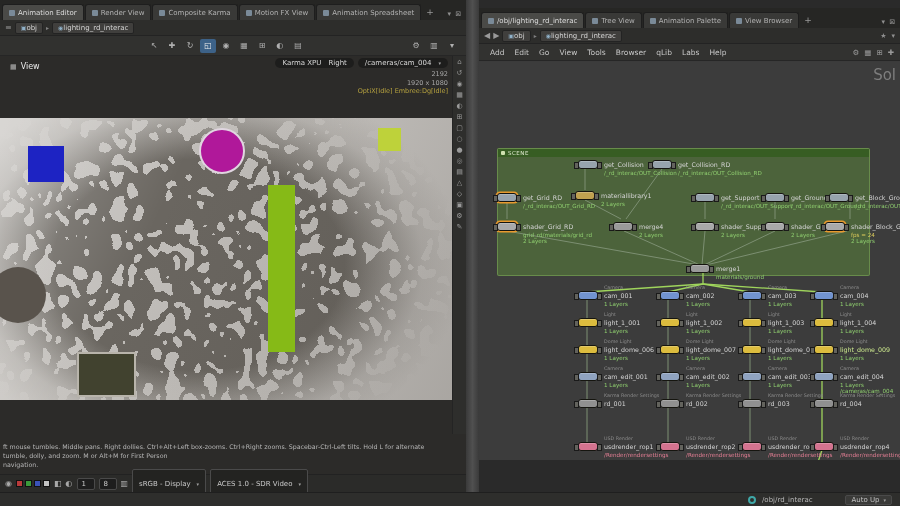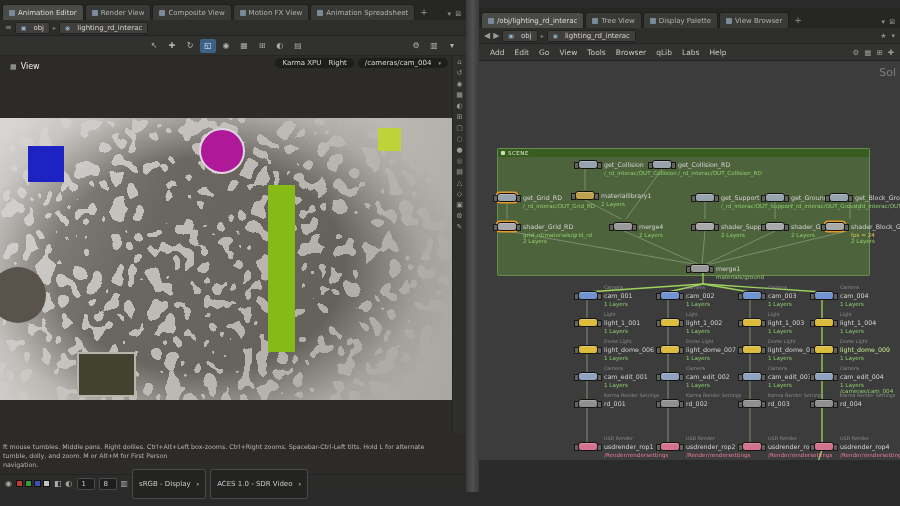--- a/index.html
+++ b/index.html
@@ -18,21 +18,21 @@
   .tab.active{background:#4a4a47;color:#ddd}
   .tab-ic{width:6px;height:6px;background:#7a8a98;border-radius:1px;flex:none}
   .tab-add{font-size:9px;color:#9a9a9a;padding:0 4px;align-self:center}
   .tabbar-right{display:flex;gap:4px;align-items:center;padding:0 3px 2px 3px}
   .tb-ic{font-size:7px;color:#909090}
 
   
   .pathbar{height:16px;background:#2d2d2b;border-bottom:1px solid #232323;display:flex;align-items:center;gap:3px;padding:0 5px}
   .pb-icon{color:#9a9a9a;font-size:8px}
   .pb-sep{color:#808080;font-size:6px}
-  .chip{display:flex;align-items:center;gap:7px;background:#403f3d;border:1px solid #232323;border-radius:2px;padding:0 5px;height:12px;font-size:7px;color:#d4d4d4;white-space:nowrap}
+  .chip{display:flex;align-items:center;gap:0;background:#403f3d;border:1px solid #232323;border-radius:2px;padding:0 5px;height:12px;font-size:7px;color:#d4d4d4;white-space:nowrap}
   .chip-ic{font-size:6px;color:#8fb0c8}
   .pb-right{margin-left:auto;display:flex;gap:5px}
 
   
   .toolbar{height:20px;background:#31312f;border-bottom:1px solid #262626;display:flex;align-items:center;padding:0 6px}
   .tool-group{display:flex;gap:2px}
   .tg-main{margin-left:140px}
   .tg-right{margin-left:auto}
   .tool{width:16px;height:14px;display:flex;align-items:center;justify-content:center;font-size:8px;color:#b0b0b0;border-radius:2px}
   .tool.active{background:#3d6288;color:#ececec}
@@ -68,21 +68,21 @@
   .menu{font-size:7.5px;color:#c8c8c8;padding:2px 5px;border-radius:2px}
   .menubar-right{margin-left:auto;display:flex;gap:5px}
   .mb-ic{font-size:7.5px;color:#9a9a9a}
 
   .network{position:absolute;left:0;top:54px;width:421px;height:438px;background:#3c3c3c;overflow:hidden}
   .backdrop{position:absolute;background:rgba(92,138,58,.50);border:1px solid rgba(130,175,90,.55);border-radius:2px}
   .bd-head{height:8px;background:rgba(52,92,32,.85);display:flex;align-items:center;gap:3px;padding:0 3px}
   .bd-ic{width:4px;height:4px;background:#cfe0b0;border-radius:1px}
   .bd-title{font-size:5.5px;color:#e2ecd2;letter-spacing:.5px}
   .wires{position:absolute;left:0;top:0}
-  .watermark{position:absolute;right:4px;top:4px;font-size:11px;color:#7e7e7e}
+  .watermark{position:absolute;right:4px;top:4px;font-size:15px;color:#7e7e7e}
 
   .node{position:absolute}
   .nbody{position:relative;width:20px;height:9px;border-radius:3px;border:1px solid #15150f;box-shadow:inset 0 1px 0 rgba(255,255,255,.22)}
   .nbody::before,.nbody::after{content:"";position:absolute;width:3px;height:5px;background:#63635d;border:1px solid #1a1a1a;top:1px}
   .nbody::before{left:-5px}
   .nbody::after{right:-5px}
   .sel .nbody{box-shadow:inset 0 1px 0 rgba(255,255,255,.22),0 0 0 1.5px #e89a2e}
   .halo .nbody{box-shadow:inset 0 1px 0 rgba(255,255,255,.22),0 0 0 3px rgba(56,172,182,.75)}
   .nname{position:absolute;left:26px;top:1px;font-size:6.3px;color:#d4d4d4;white-space:nowrap}
   .nname.hl{color:#cdea8e}
@@ -107,21 +107,21 @@
           <div class="tab active">
             <span class="tab-ic"></span>
             <span>Animation Editor</span>
           </div>
           <div class="tab">
             <span class="tab-ic"></span>
             <span>Render View</span>
           </div>
           <div class="tab">
             <span class="tab-ic"></span>
-            <span>Composite View</span>
+            <span>Composite Karma</span>
           </div>
           <div class="tab">
             <span class="tab-ic"></span>
             <span>Motion FX View</span>
           </div>
           <div class="tab">
             <span class="tab-ic"></span>
             <span>Animation Spreadsheet</span>
           </div>
           <div class="tab-add">+</div>
@@ -201,20 +201,25 @@
         <span class="pill">
           <span>Karma XPU</span>
           <span>Right</span>
         </span>
         <span class="pill">
           <span>/cameras/cam_004</span>
           <span class="caret">▾</span>
         </span>
       </div>
 
+      <div class="stats">
+        <div>2192</div>
+        <div>1920 x 1080</div>
+        <div class="olive">OptiX[Idle]  Embree:Dg[Idle]</div>
+      </div>
 
       <div class="side-icons" id="sideicons">
           <span class="si">⌂</span>
           <span class="si">↺</span>
           <span class="si">◉</span>
           <span class="si">▦</span>
           <span class="si">◐</span>
           <span class="si">⊞</span>
           <span class="si">▢</span>
           <span class="si">○</span>
@@ -273,21 +278,21 @@
           <div class="tab active">
             <span class="tab-ic"></span>
             <span>/obj/lighting_rd_interac</span>
           </div>
           <div class="tab">
             <span class="tab-ic"></span>
             <span>Tree View</span>
           </div>
           <div class="tab">
             <span class="tab-ic"></span>
-            <span>Display Palette</span>
+            <span>Animation Palette</span>
           </div>
           <div class="tab">
             <span class="tab-ic"></span>
             <span>View Browser</span>
           </div>
           <div class="tab-add">+</div>
         </div>
       <div class="tabbar-right" id="rtabicons">
           <span class="tb-ic">▾</span>
           <span class="tb-ic">⊠</span>
@@ -640,14 +645,22 @@
           </div>
           <div class="node halo" style="left: 327px; top: 412px;">
             <div class="nbody" style="background: rgb(154, 154, 154);"></div>
             <div class="nname">area_light_edit</div>
           </div>
         </div>
       <div class="watermark">Sol</div>
     </div>
   </div>
 
+  <div class="statusbar">
+    <span class="sb-led"></span>
+    <span class="sb-path">/obj/rd_interac</span>
+    <span class="sb-auto">
+      <span>Auto Up</span>
+        <span class="caret">▾</span>
+    </span>
+  </div>
 
 </div>
 
 </body></html>

